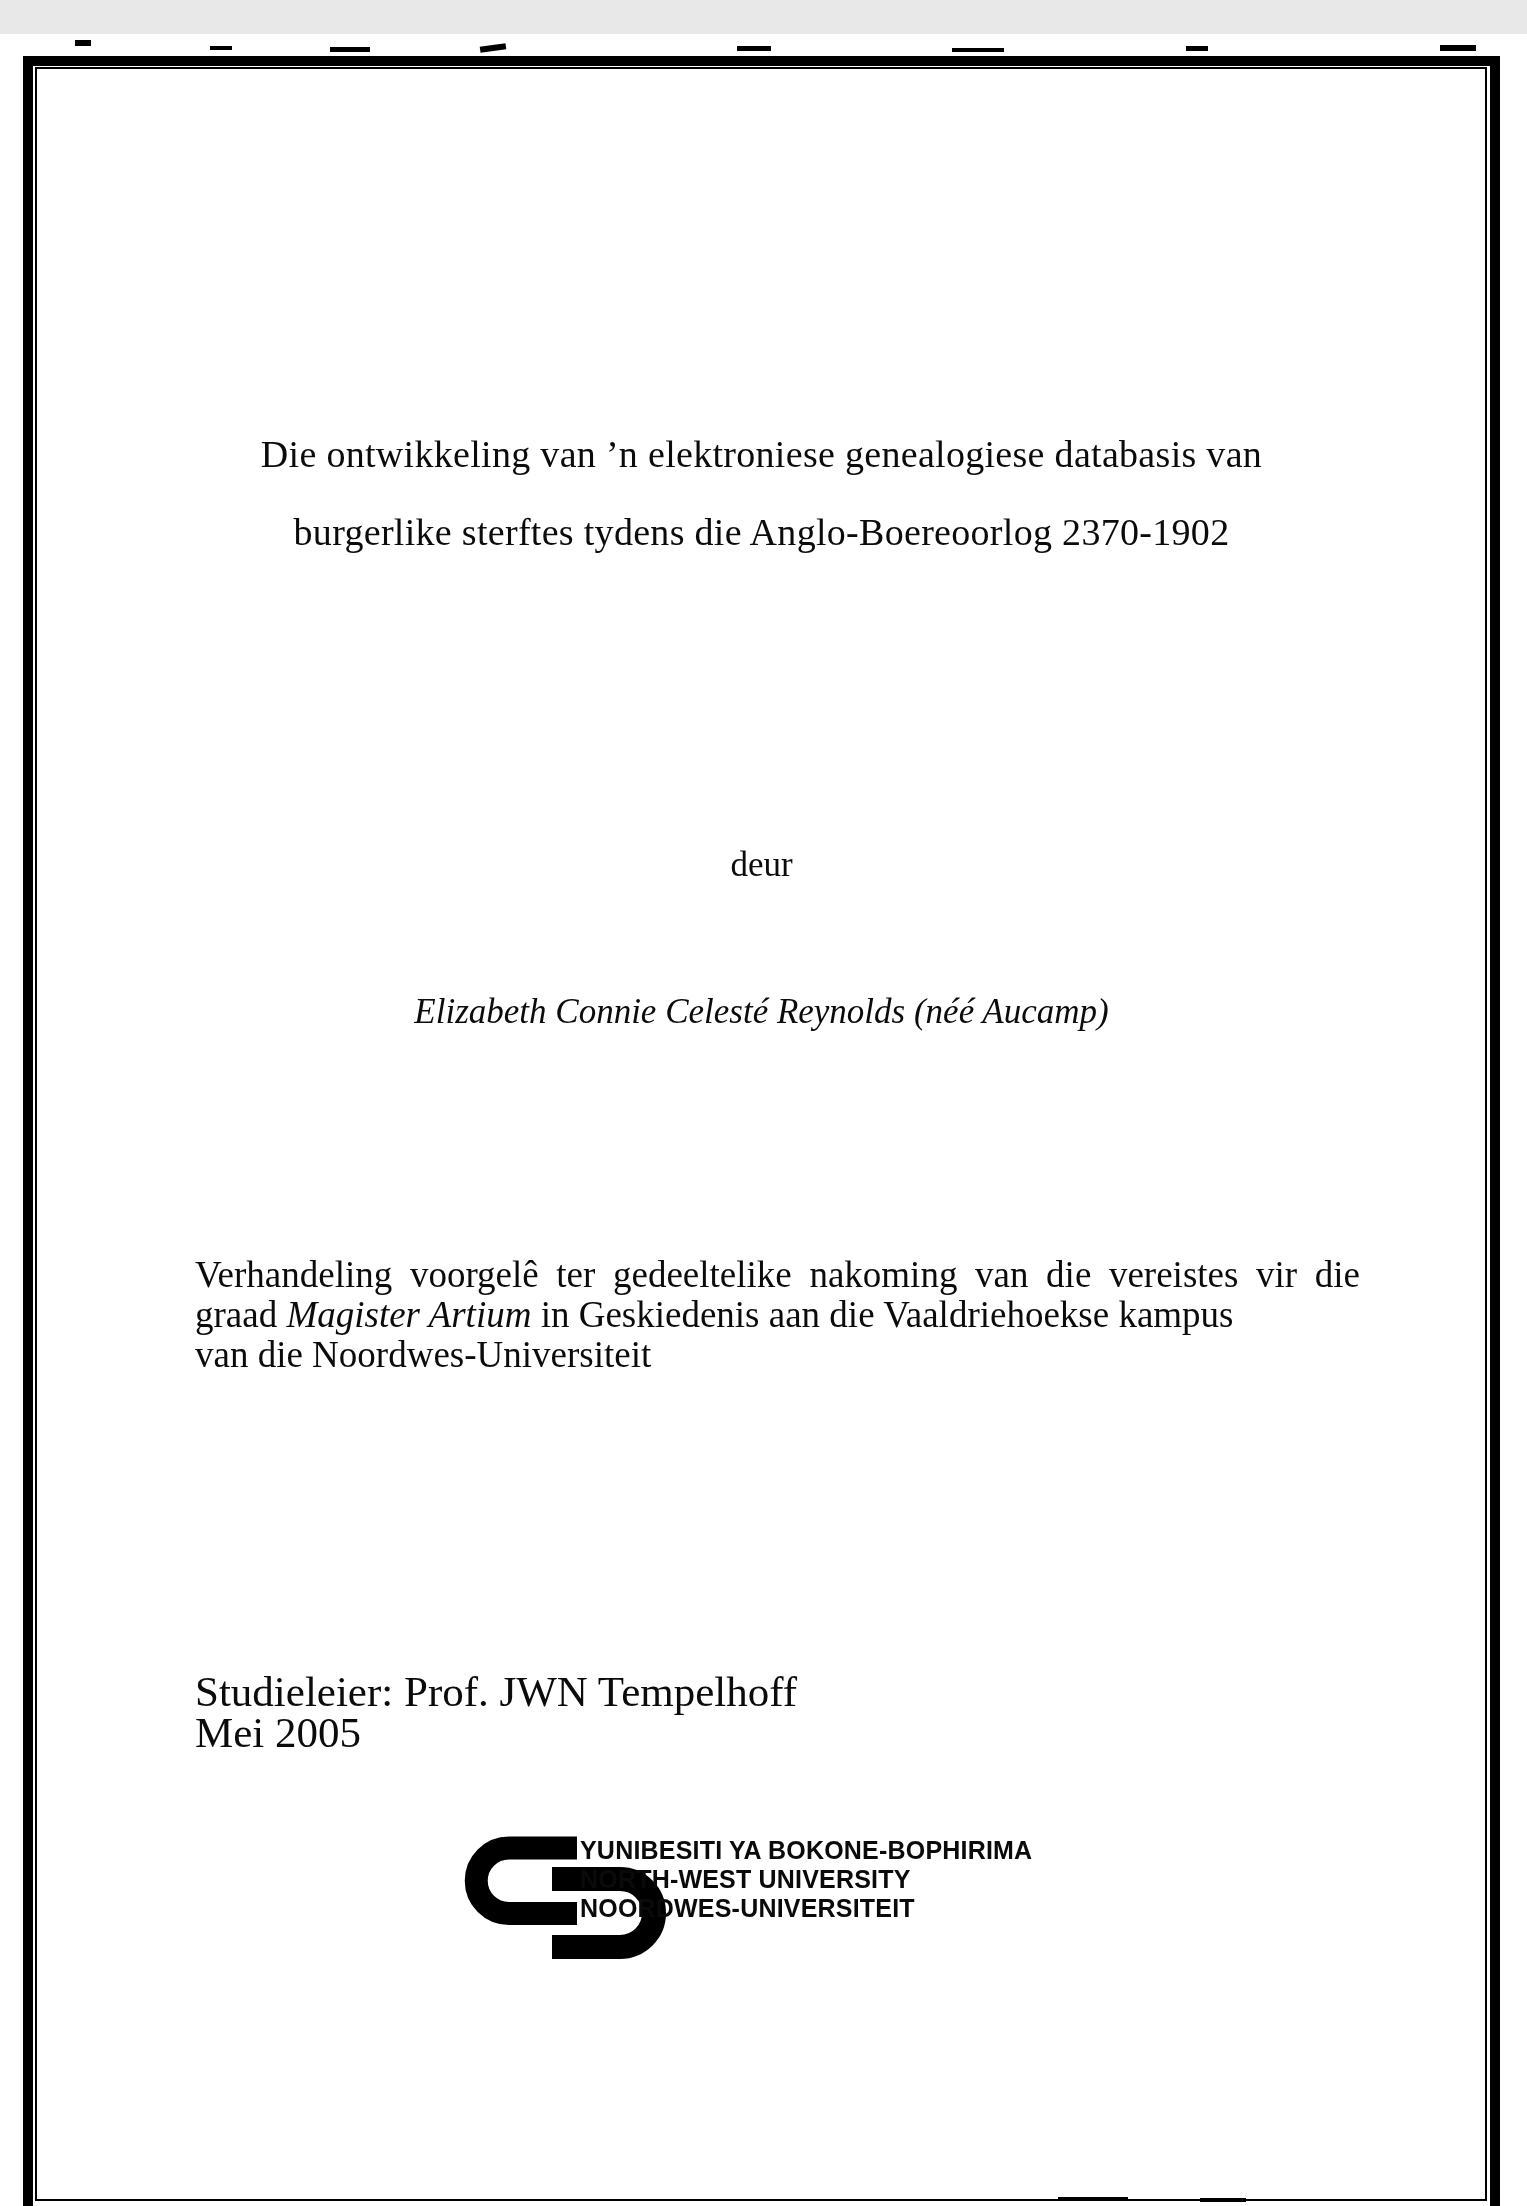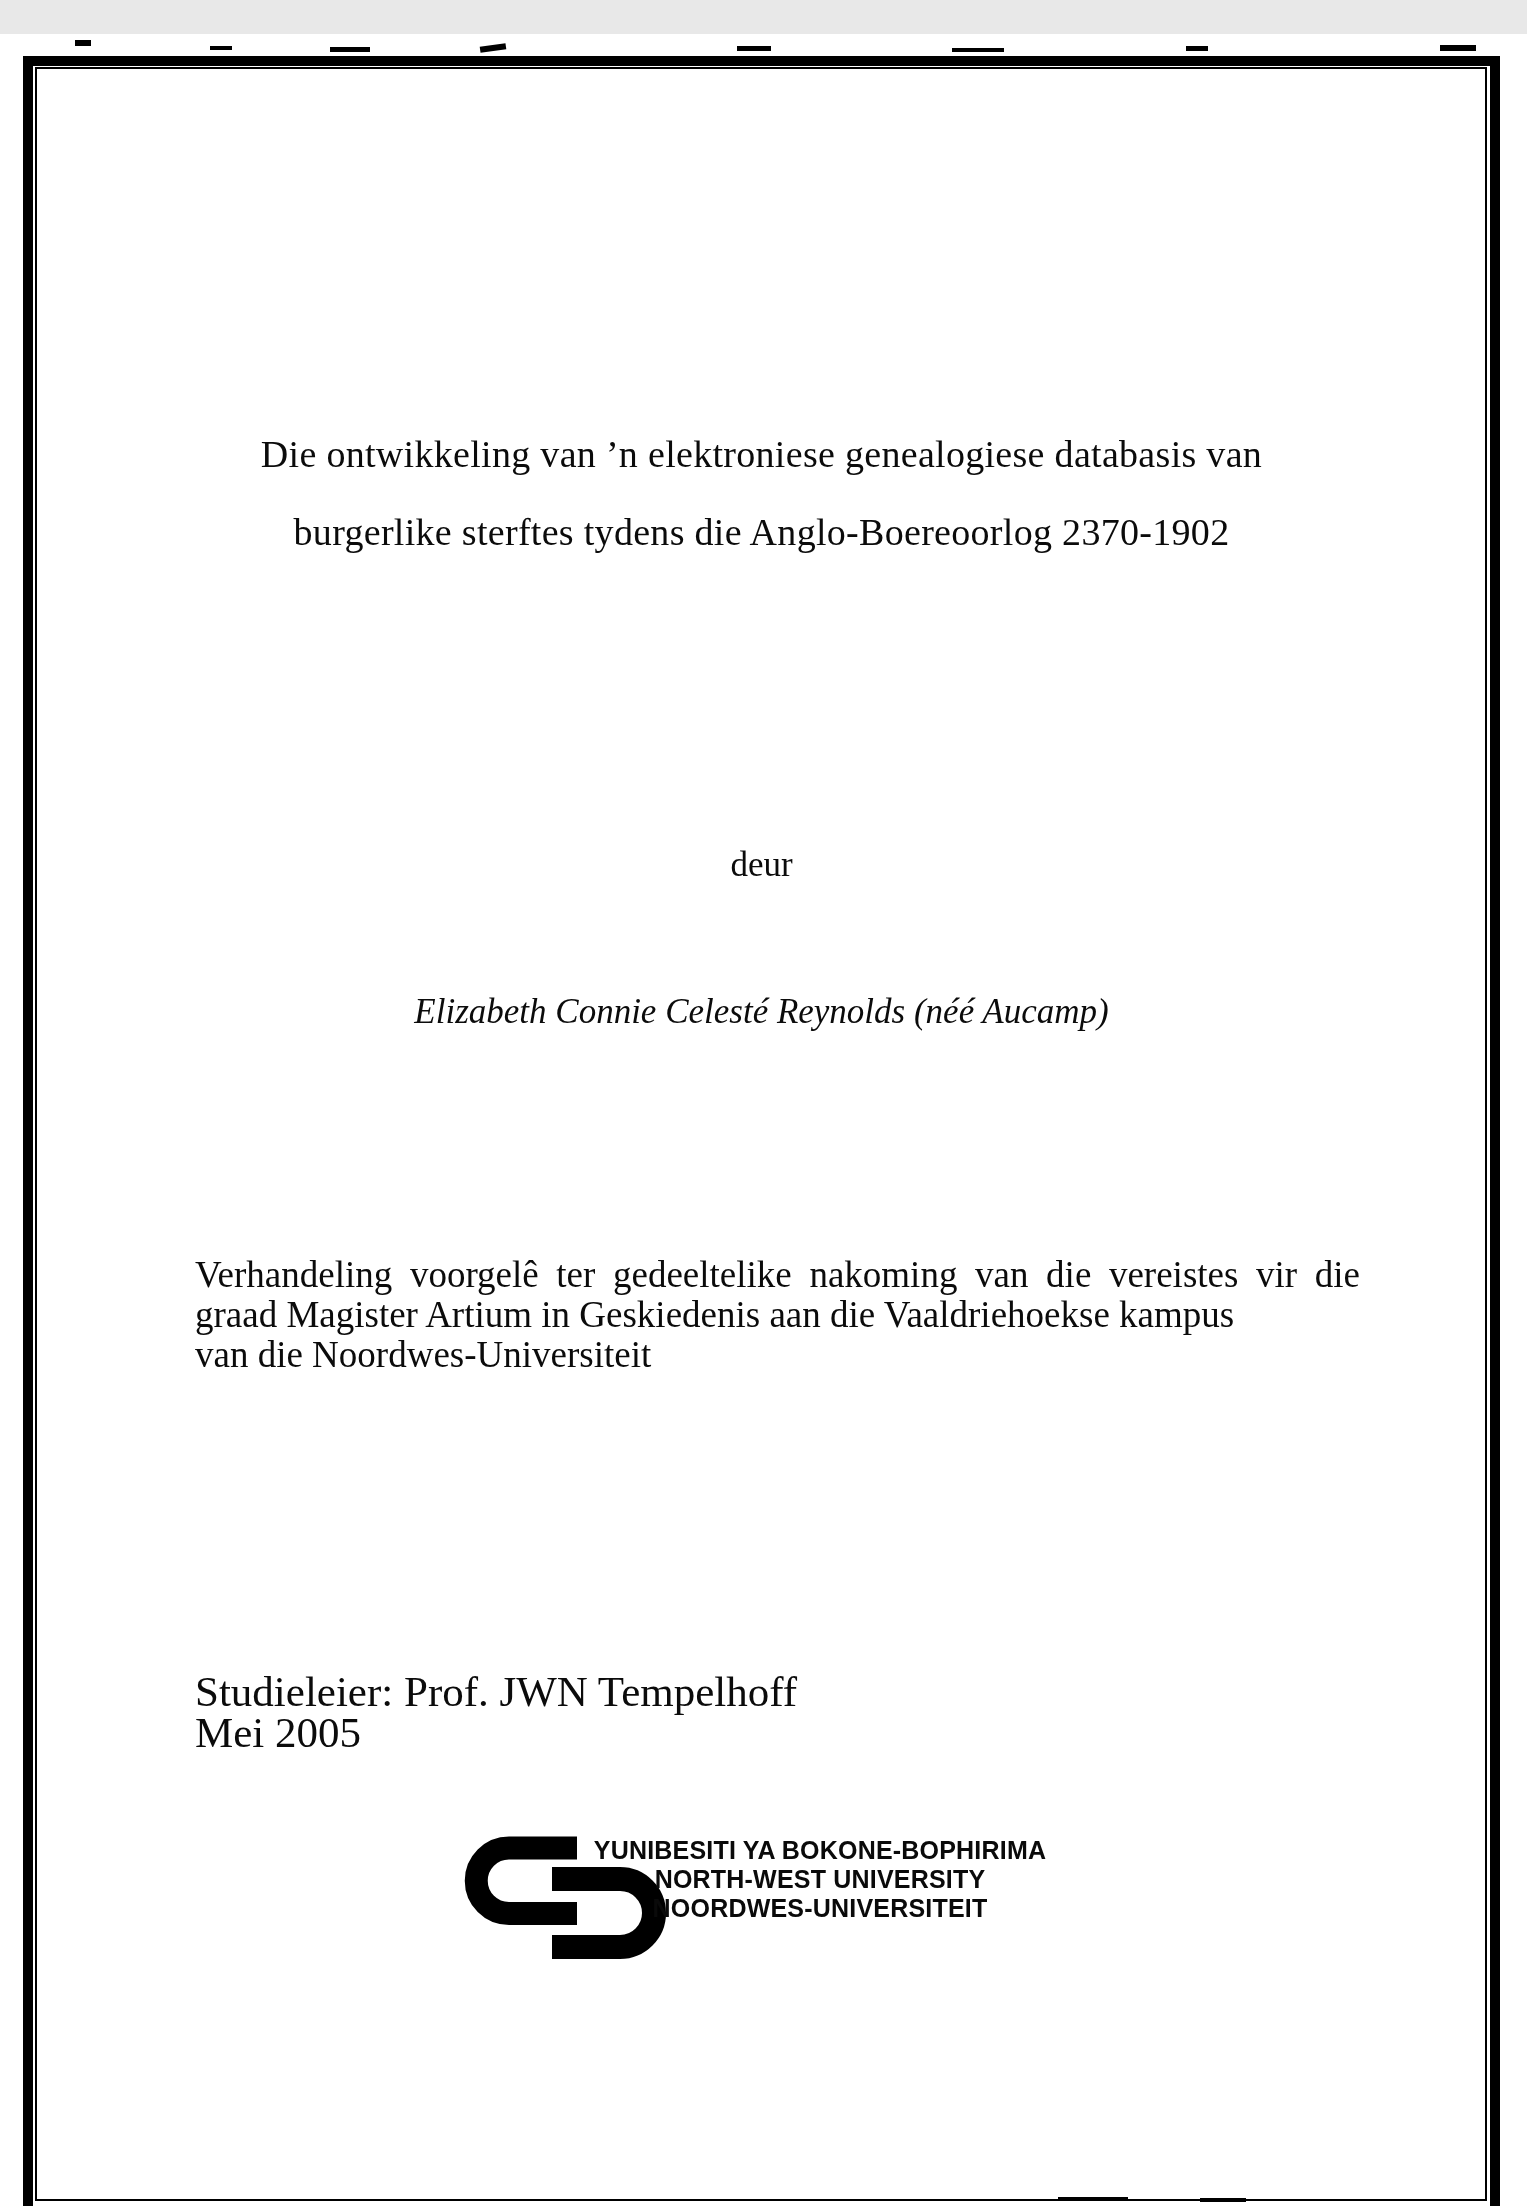--- a/index.html
+++ b/index.html
@@ -61,31 +61,31 @@
     text-align: justify;
     text-align-last: justify;
     width: 100%;
   }
   .supervisor-block {
     position: absolute;
     top: 1637px; left: 195px;
     font-size: 43px;
     line-height: 41px;
   }
-  .italic { }
+  .italic { font-style: italic; }
   .logo-mark {
     position: absolute;
     left: 460px; top: 1798px;
     width: 215px; height: 140px;
   }
   .logo-text {
     position: absolute;
     left: 580px; top: 1802px;
     width: 480px;
-    text-align: center;
+    text-align: left;
     font-family: "Liberation Sans", "DejaVu Sans", sans-serif;
     font-weight: 700;
     font-size: 25px;
     line-height: 29px;
     letter-spacing: 0.2px;
     color: #0a0a0a;
   }
   .scan-artifact {
     position: absolute;
     background: #000;

